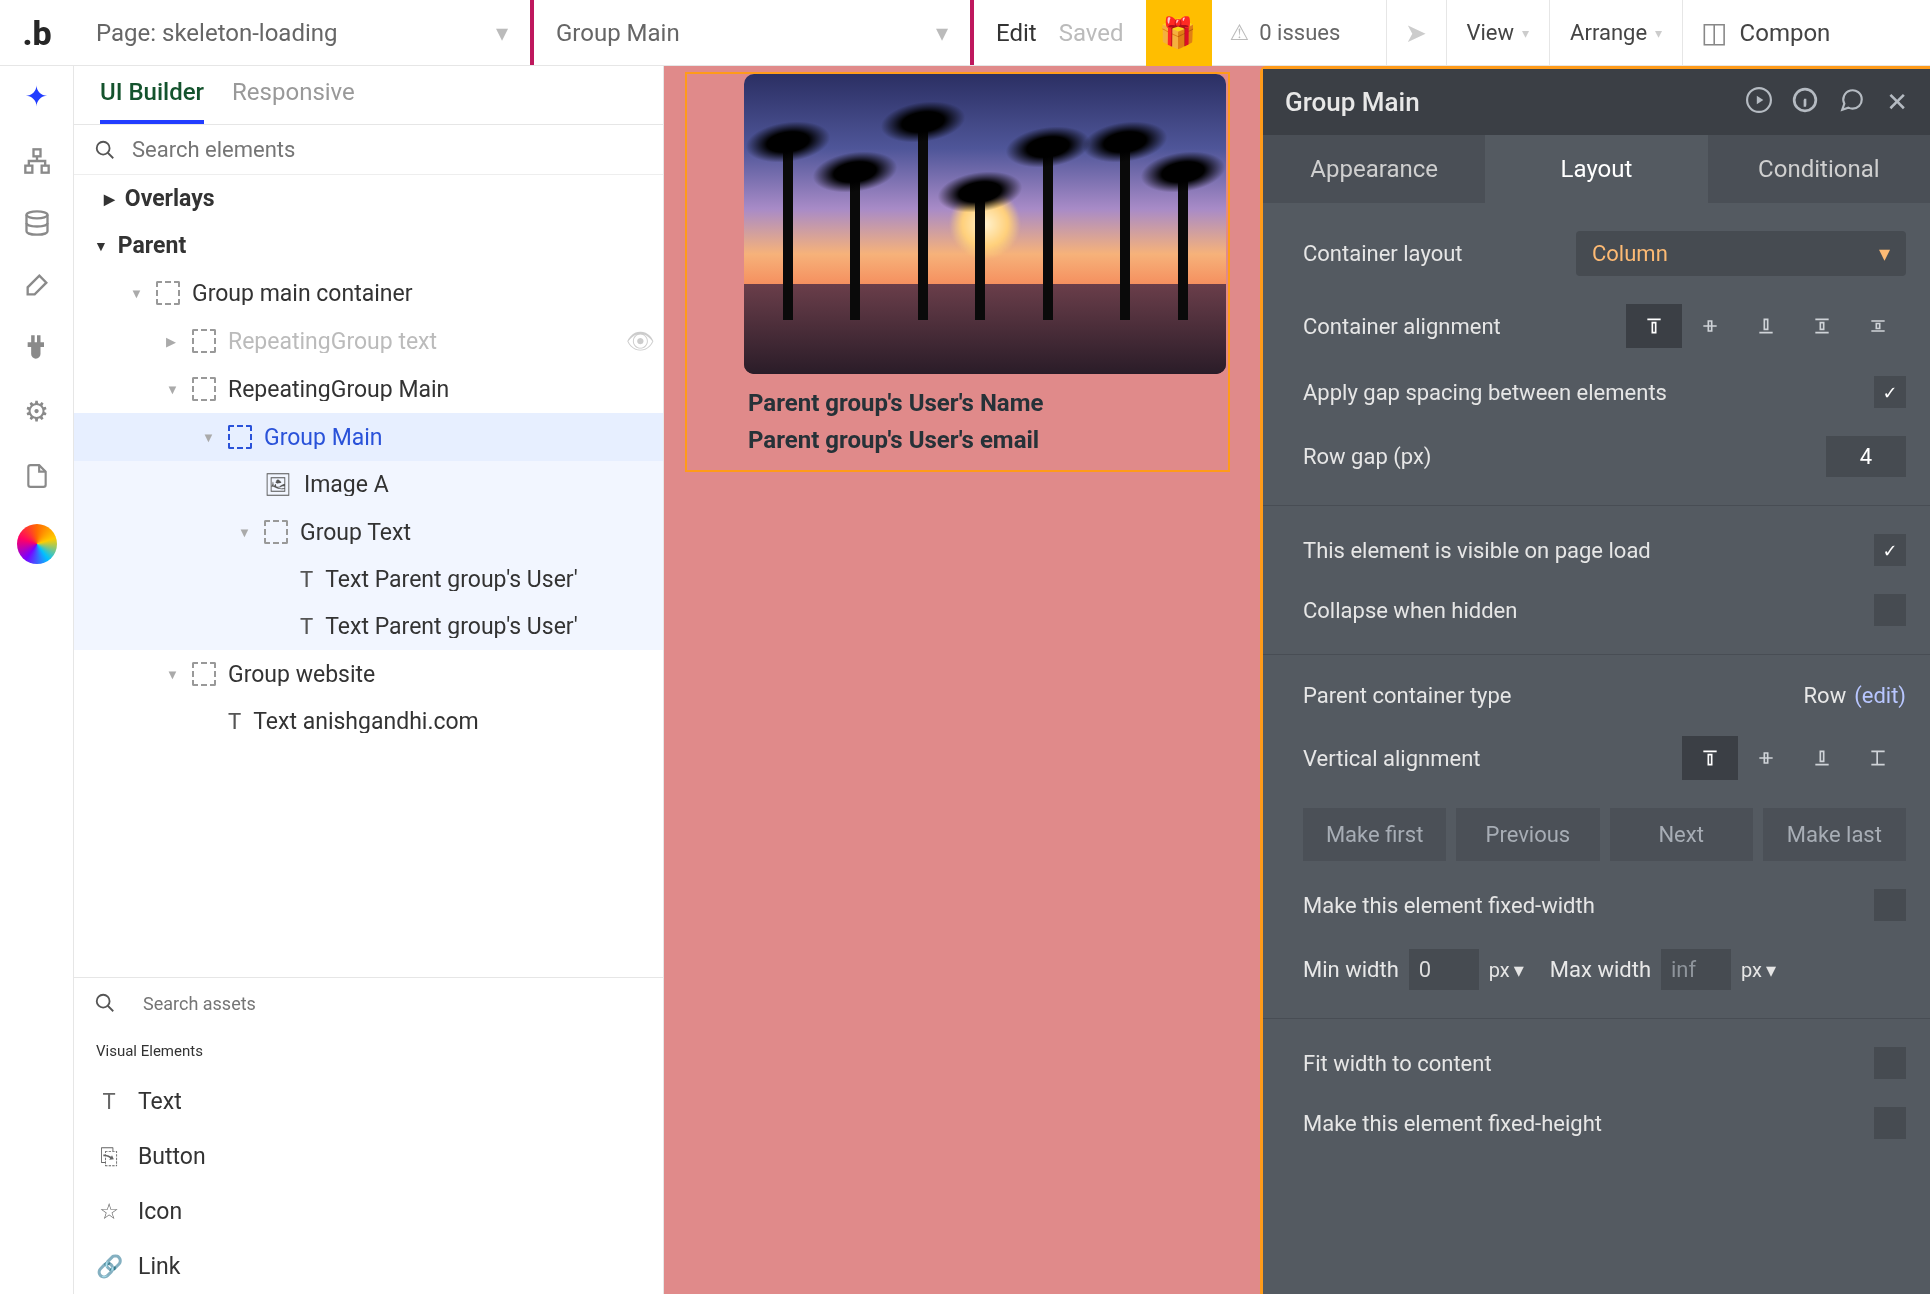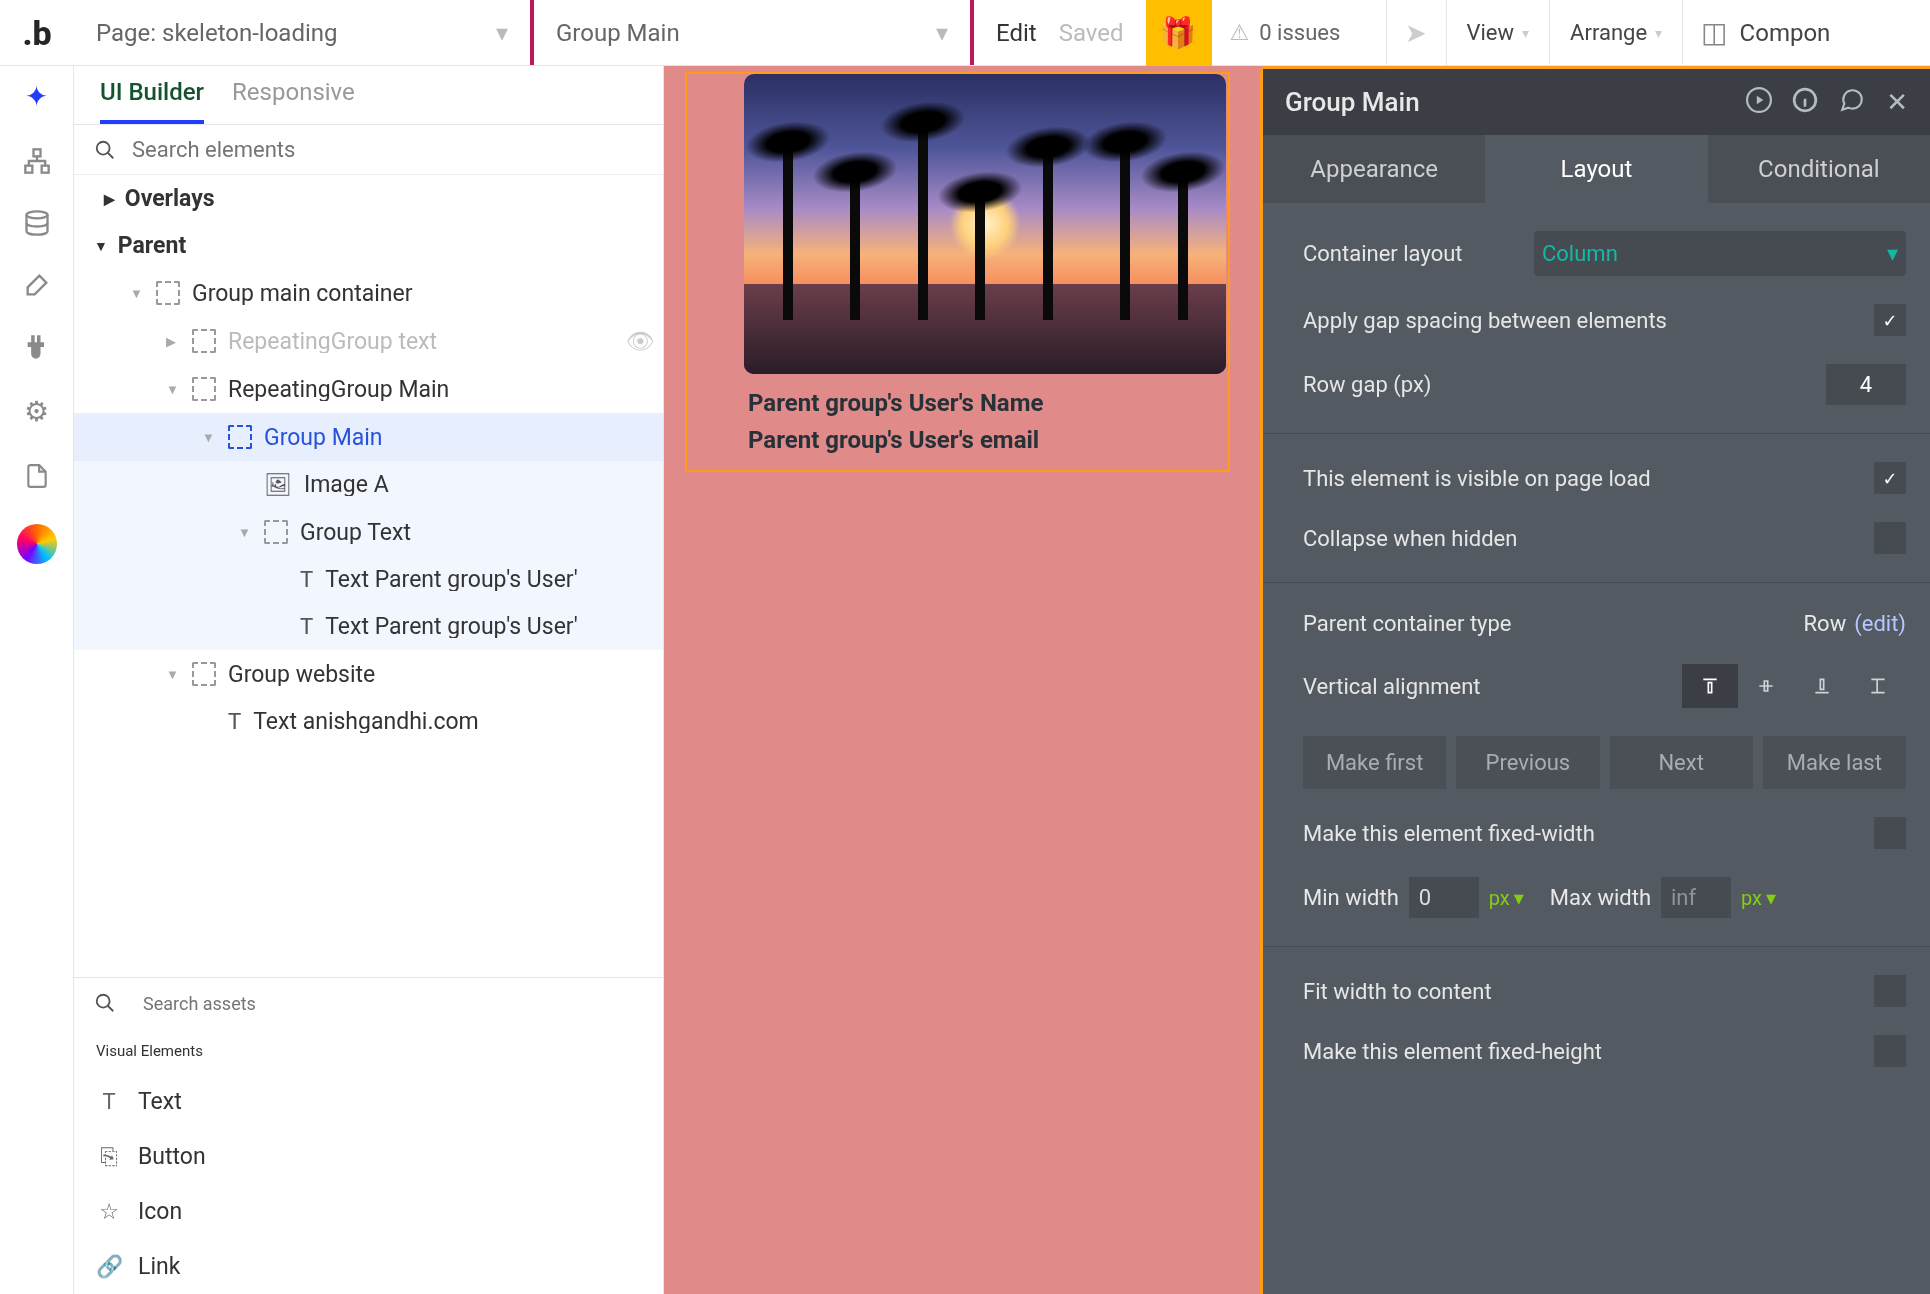--- a/index.html
+++ b/index.html
@@ -64,31 +64,31 @@
 .inspector { position:absolute; right:0; top:0; width:670px; bottom:-40px; background:#545a61; color:#e8e8e8; font-size:22px; border:3px solid #ff9b1a; border-right:none; border-bottom:none; border-top-left-radius:6px; }
 .insp-header { display:flex; align-items:center; padding:18px 22px; background:#3b3f45; }
 .insp-title { font-size:26px; font-weight:500; }
 .hdr-icons { margin-left:auto; display:flex; gap:20px; color:#b5bbc2; font-size:26px; }
 .insp-tabs { display:flex; background:#4a4f56; }
 .insp-tabs .itab { flex:1; text-align:center; padding:20px 0; color:#cfcfcf; font-size:24px; cursor:pointer; }
 .insp-tabs .itab.active { background:#545a61; color:#fff; }
 .section { padding:14px 24px; border-bottom:1px solid #484d54; }
 .row { display:flex; align-items:center; padding:14px 0;margin-left:16px; }
 .row .label { flex:1; color:#e6e6e6; }
-.select { background:#464b51; padding:10px 8px; border-radius:4px; display:flex; align-items:center; justify-content:space-between; width:372px; color:#14b8a6; }
+.select { background:#464b51; padding:10px 16px; border-radius:4px; display:flex; align-items:center; justify-content:space-between; width:330px; color:#fdba74; }
 .segbtns { display:flex; gap:0; }
 .segbtn { width:56px; height:44px; display:flex; align-items:center; justify-content:center; background:transparent; color:#cfd3d8; font-size:18px; }
 .segbtn.active { background:#3b3f45; }
 .check { width:32px; height:32px; background:#464b51; display:flex; align-items:center; justify-content:center; color:#fff; font-size:18px; }
 .numinput { width:80px; background:#464b51; color:#fff; text-align:center; padding:8px 4px; display:flex; align-items:center; justify-content:center; }
 .pbtns { display:flex; gap:10px; }
 .pbtn { flex:1; background:#4b5057; color:#a7adb5; padding:14px 0; text-align:center; }
 .minmax { display:flex; align-items:center; gap:10px; }
 .mm-input { width:70px; background:#464b51; padding:8px 10px; color:#ddd; }
-.unit { display:flex; align-items:center; gap:4px; color:#84cc16; font-size:20px; }
+.unit { display:flex; align-items:center; gap:4px; color:#e5e5e5; font-size:20px; }
 .editlink { color:#b8c6ff; }
 svg { display:block; }
 </style>
 </head>
 <body>
 
 <div class="topbar">
   <div class="logo">.b</div>
   <div class="topsel pagepicker">
     <span><span>Page: </span><span>skeleton-loading</span></span>
@@ -329,20 +329,50 @@
 
       <div class="section">
         <div class="row">
           <div class="label">Container layout</div>
           <div class="select">
             <span>Column</span>
               <span>▾</span>
           </div>
         </div>
         <div class="row">
+          <div class="label">Container alignment</div>
+          <div class="segbtns">
+            <div class="segbtn active">
+                <svg width="20" height="20" viewBox="0 0 24 24" fill="none" stroke="#fff" stroke-width="2">
+                  <path d="M4 4h16M10 8h4v12h-4z"></path>
+                </svg>
+              </div>
+            <div class="segbtn">
+                <svg width="20" height="20" viewBox="0 0 24 24" fill="none" stroke="#cfd3d8" stroke-width="2">
+                  <path d="M4 12h16M10 6h4v12h-4z"></path>
+                </svg>
+              </div>
+            <div class="segbtn">
+                <svg width="20" height="20" viewBox="0 0 24 24" fill="none" stroke="#cfd3d8" stroke-width="2">
+                  <path d="M4 20h16M10 4h4v12h-4z"></path>
+                </svg>
+              </div>
+            <div class="segbtn">
+                <svg width="20" height="20" viewBox="0 0 24 24" fill="none" stroke="#cfd3d8" stroke-width="2">
+                  <path d="M4 4h16M4 20h16M10 8h4v8h-4z"></path>
+                </svg>
+              </div>
+            <div class="segbtn">
+                <svg width="20" height="20" viewBox="0 0 24 24" fill="none" stroke="#cfd3d8" stroke-width="2">
+                  <path d="M4 6h16M4 18h16M10 9h4v6h-4z"></path>
+                </svg>
+              </div>
+          </div>
+        </div>
+        <div class="row">
           <div class="label">Apply gap spacing between elements</div>
           <div class="check">✓</div>
         </div>
         <div class="row">
           <div class="label">Row gap (px)</div>
           <div class="numinput">4</div>
         </div>
       </div>
 
       <div class="section">

